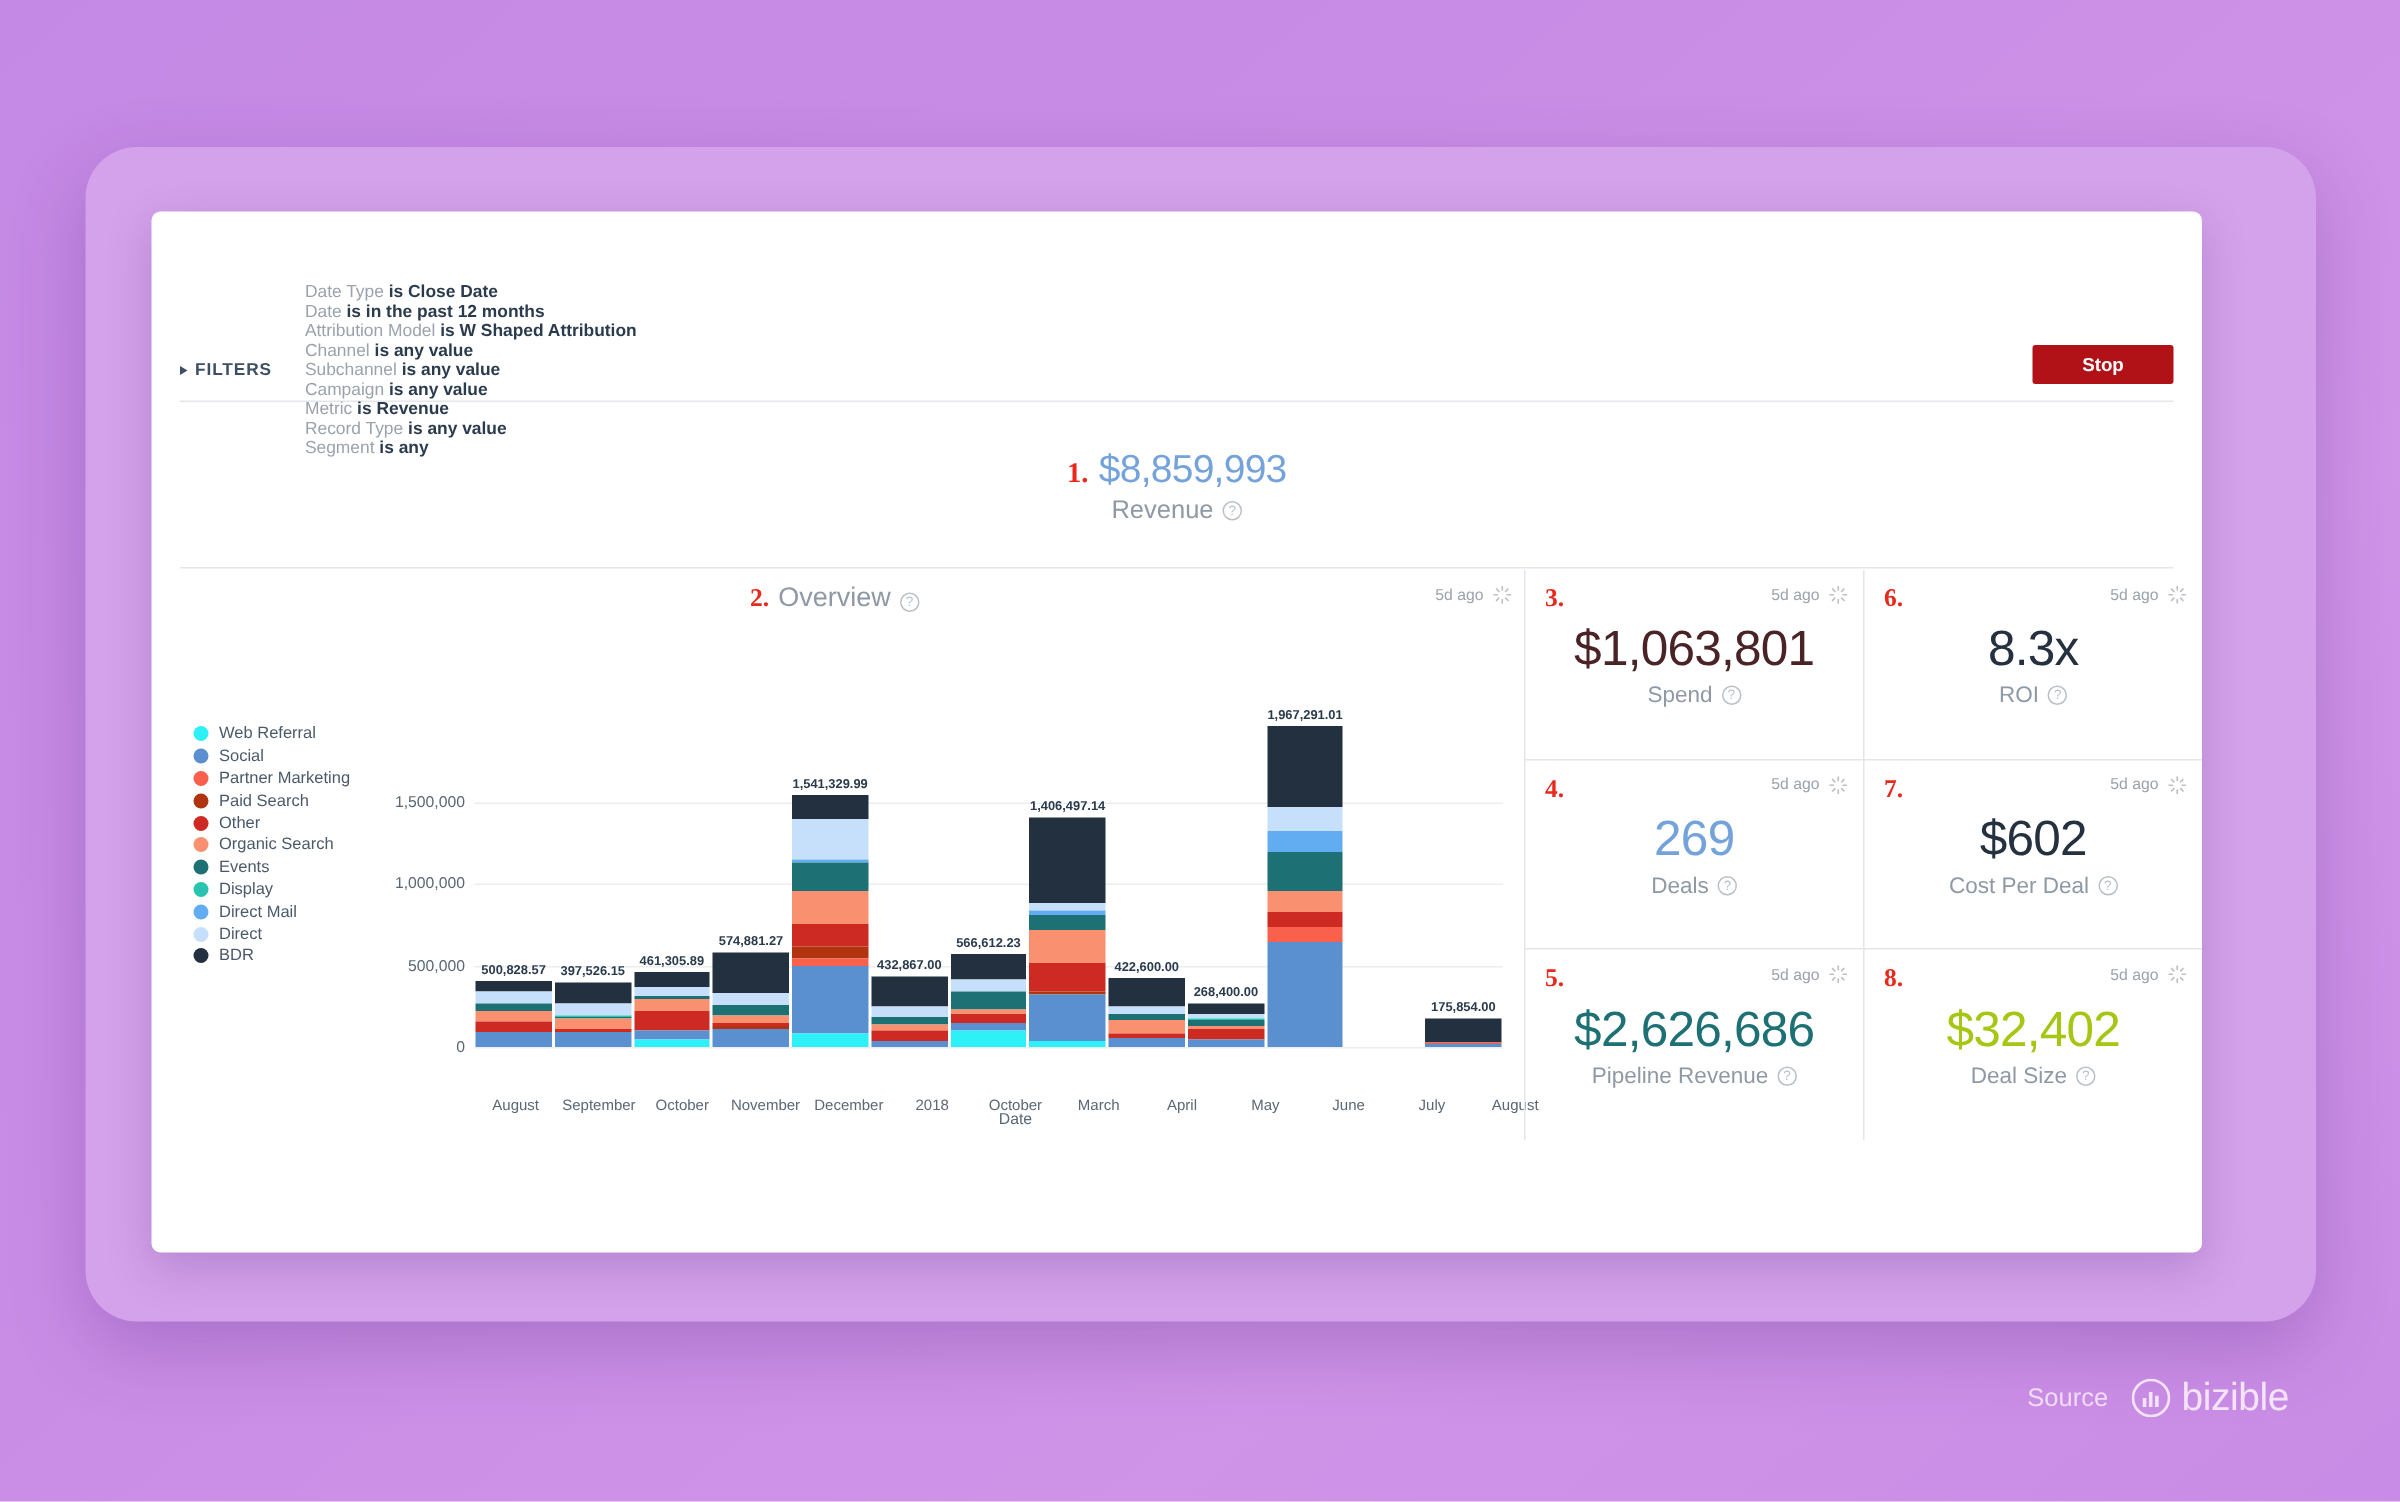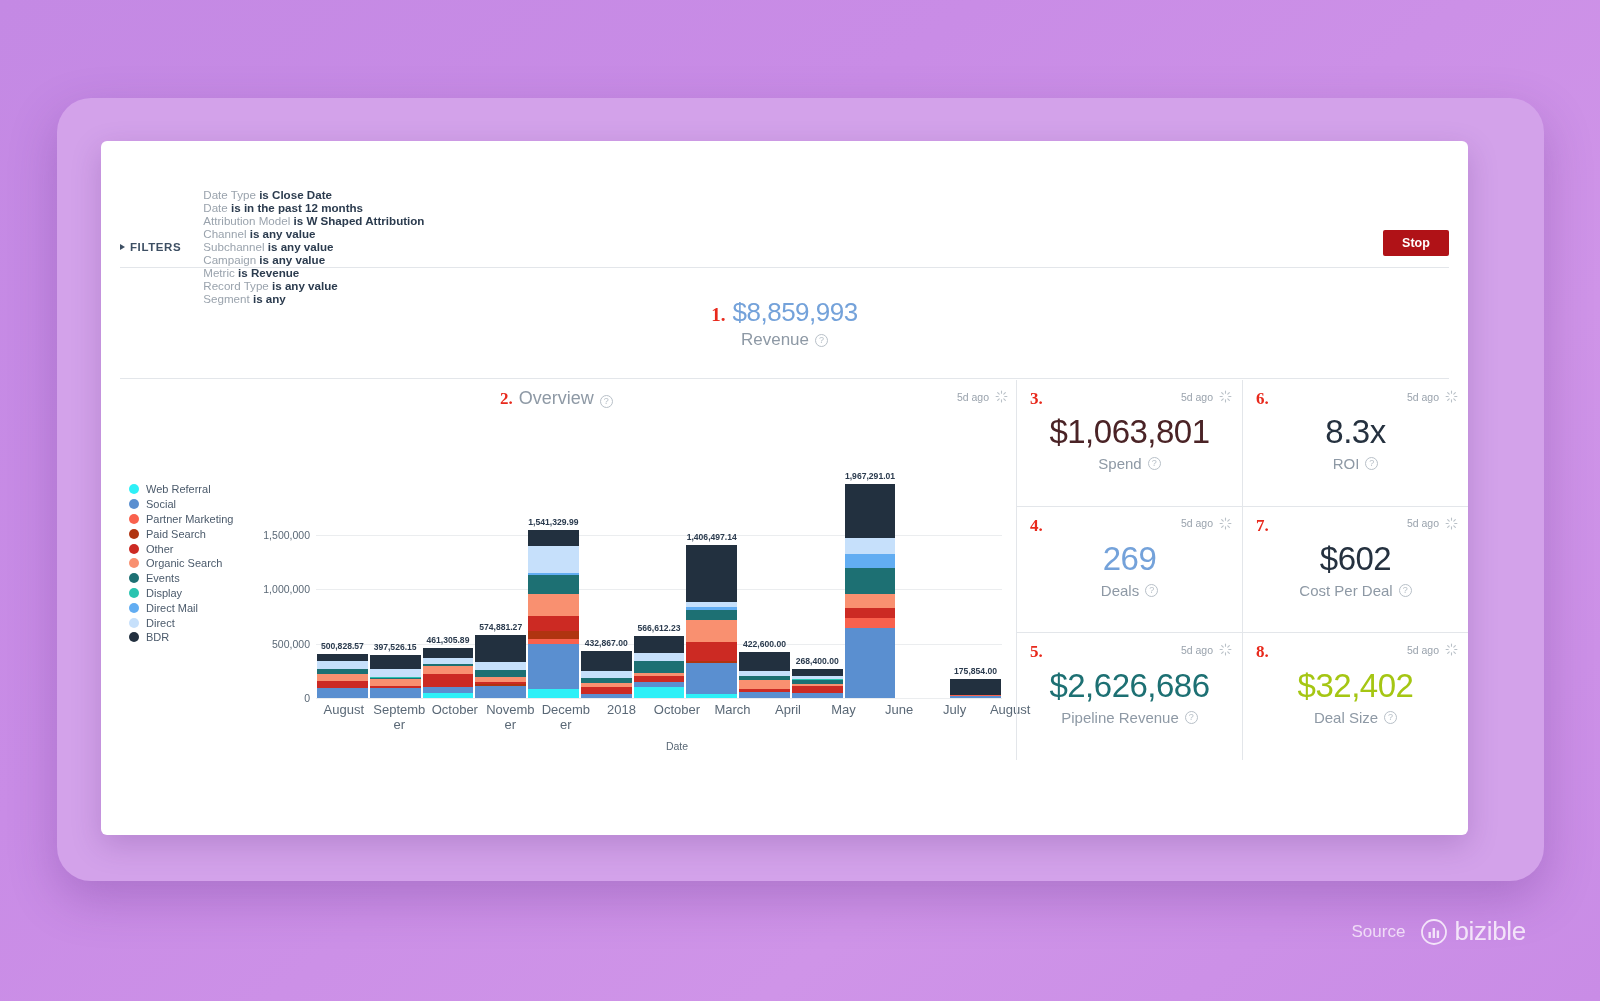--- a/index.html
+++ b/index.html
@@ -54,21 +54,21 @@
   .filter-chip {
     font-size: 11.6px; color: #9aa3ad;
     white-space: nowrap; margin-right: 15px; cursor: pointer;
   }
   .filter-chip b { color: #2b3b4e; font-weight: bold; }
   .filter-chip.clipped { overflow: hidden; max-width: 84px; }
   #stop-button {
     position: absolute; right: 0; top: 4px;
     background: #b01217; color: #fff;
     font-size: 12.5px; font-weight: bold;
-    width: 66px; height: 26px;
+    width: 94px; height: 26px;
     display: flex; align-items: center; justify-content: center;
     border: none; cursor: pointer; border-radius: 2px;
   }
 
   
   #hero-kpi {
     position: absolute; left: 19px; top: 128px;
     width: 1329px; height: 110px;
     border-bottom: 1px solid #e3e6ea;
     display: flex; flex-direction: column;
@@ -159,22 +159,23 @@
     font-size: 8.6px; font-weight: bold; color: #2b3b4e;
     white-space: nowrap;
   }
   #xaxis {
     position: absolute; left: 196px; top: 322px;
     width: 722px;
     display: flex;
   }
   #xaxis > div {
     flex: 1 1 0; text-align: center;
-    font-size: 13px; color: #5a6876; line-height: 15px;
+    font-size: 10px; color: #5a6876; line-height: 15px;
     word-break: break-all;
+    margin-top: 28px;
   }
   #xaxis-title {
     position: absolute; left: 196px; top: 360px;
     width: 722px; text-align: center;
     font-size: 10.5px; color: #5a6876;
   }
 
   
   #kpi-grid {
     position: absolute; left: 915px; top: 239px;

